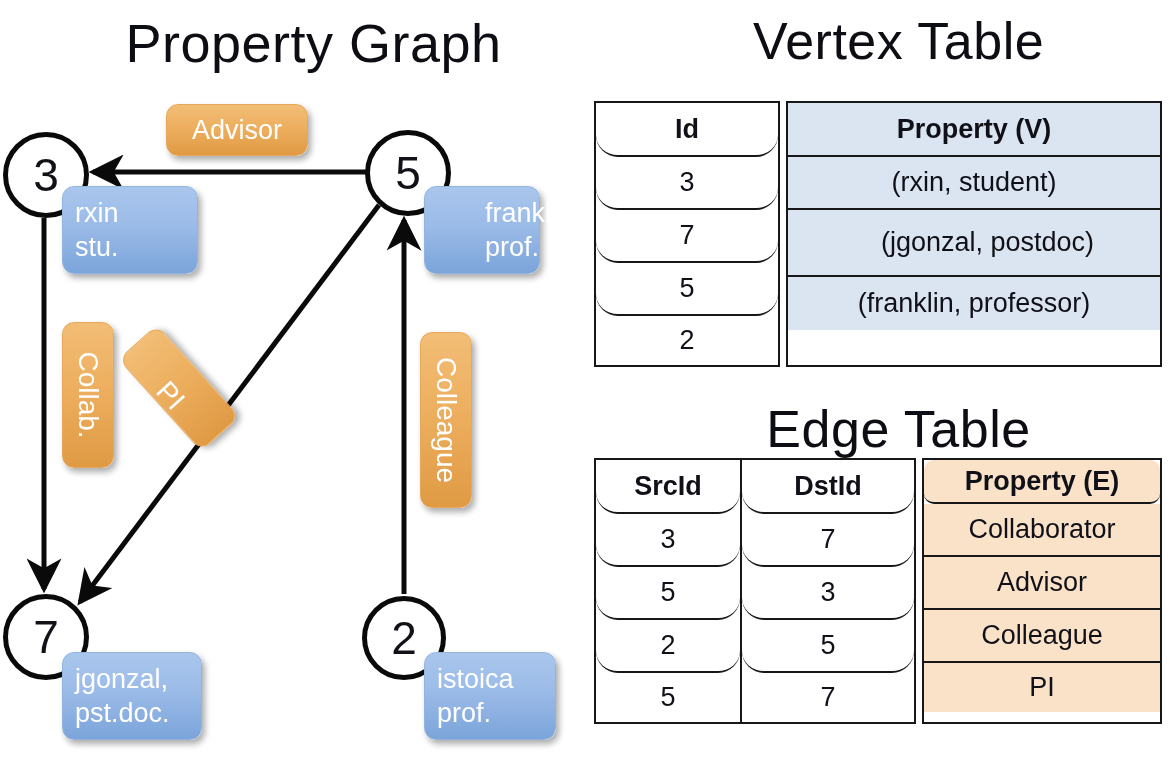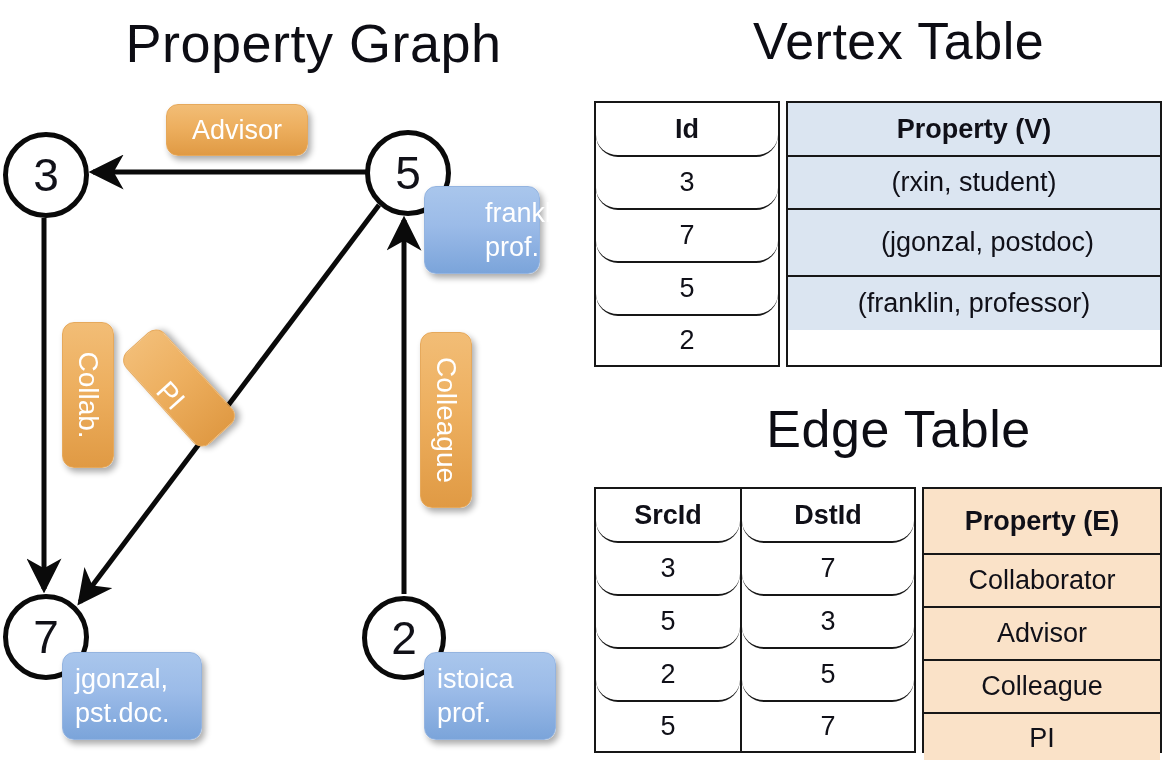--- a/index.html
+++ b/index.html
@@ -148,21 +148,21 @@
     color: #101018;
     white-space: nowrap;
   }
   .tbl .cell:last-child { border-bottom: none; }
   .tbl .cell.head {
     font-weight: 700;
     font-size: 27px;
   }
 
   #vertex-table { left: 594px; top: 101px; width: 568px; height: 266px; }
-  #edge-table   { left: 594px; top: 487px; width: 568px; height: 266px; }
+  #edge-table   { left: 594px; top: 458px; width: 568px; height: 266px; }
 
   .fill-white { background: #ffffff; border-radius: 22px; }
   .fill-blue  { background: #dbe5f1; }
   .fill-peach { background: #fae2c8; }
 </style>
 </head>
 <body>
 
 <div class="title" id="title-property-graph">Property Graph</div>
 
@@ -186,20 +186,24 @@
     <line x1="379" y1="205" x2="80" y2="602" stroke="#0a0a0a" stroke-width="5" marker-end="url(#ah)"></line>
 
     <line x1="404" y1="594" x2="404" y2="220" stroke="#0a0a0a" stroke-width="5" marker-end="url(#ah)"></line>
   </svg>
 
   <div class="node" id="node-3" style="left:3px;  top:132px; width:86px; height:86px;">3</div>
   <div class="node" id="node-5" style="left:365px; top:130px; width:86px; height:86px;">5</div>
   <div class="node" id="node-7" style="left:3px;  top:594px; width:86px; height:86px;">7</div>
   <div class="node" id="node-2" style="left:362px; top:596px; width:84px; height:84px;">2</div>
 
+  <div class="chip blue" id="chip-rxin" style="left:62px; top:186px; width:136px; height:88px;">
+    <span class="chip-text">rxin
+stu.</span>
+  </div>
 
   <div class="chip blue" id="chip-franklin" style="left:424px; top:186px; width:116px; height:88px;padding-left:48px;">
     <span class="chip-text">franklin,
 prof.</span>
   </div>
 
   <div class="chip blue" id="chip-jgonzal" style="left:62px; top:652px; width:140px; height:88px;">
     <span class="chip-text">jgonzal,
 pst.doc.</span>
   </div>
@@ -258,20 +262,20 @@
 
   <div class="colblock" id="et-col-dst" style="left:146px; width:176px; height:266px;">
     <div class="cell head fill-white" style="height:54px;">DstId</div>
     <div class="cell fill-white" style="height:53px;">7</div>
     <div class="cell fill-white" style="height:53px;">3</div>
     <div class="cell fill-white" style="height:53px;">5</div>
     <div class="cell fill-white" style="height:49px;">7</div>
   </div>
 
   <div class="colblock" id="et-col-prop" style="left:328px; width:240px; height:266px;">
-    <div class="cell head fill-peach" style="height:66px;">Property (E)</div>
+    <div class="cell head fill-peach" style="height:44px;border-radius:10px;">Property (E)</div>
     <div class="cell fill-peach" style="height:53px;">Collaborator</div>
     <div class="cell fill-peach" style="height:53px;">Advisor</div>
     <div class="cell fill-peach" style="height:53px;">Colleague</div>
     <div class="cell fill-peach" style="height:49px;">PI</div>
   </div>
 
 </div>
 
 </body></html>

